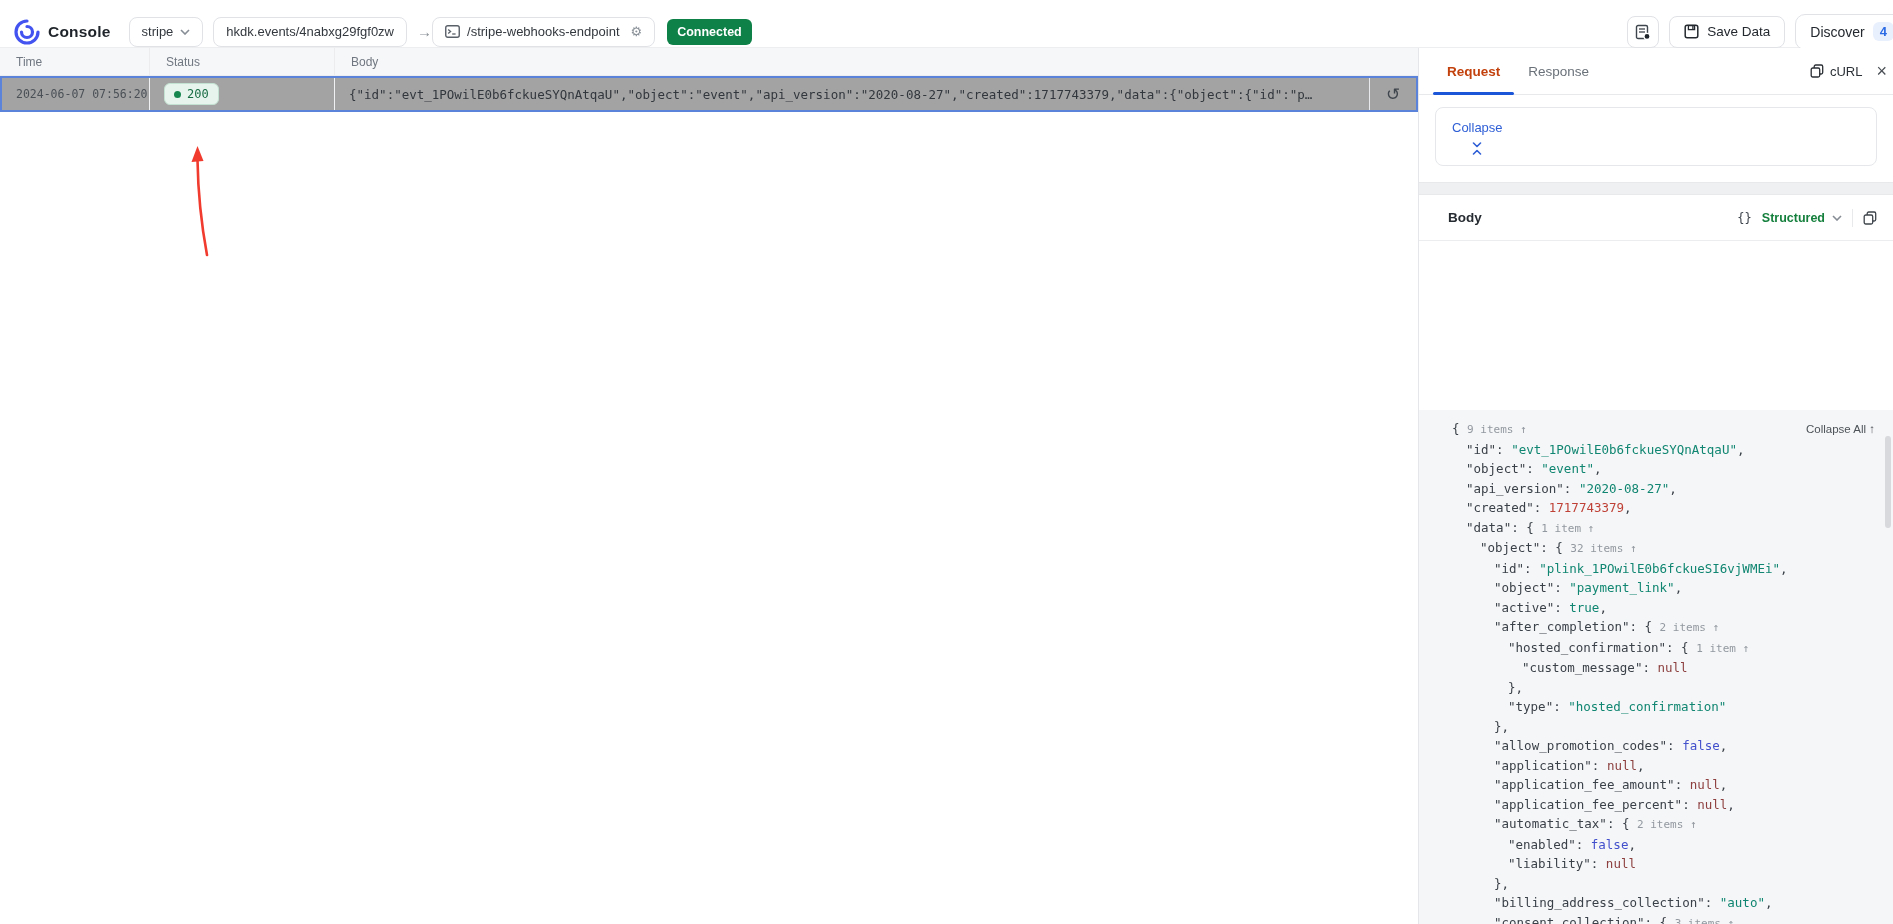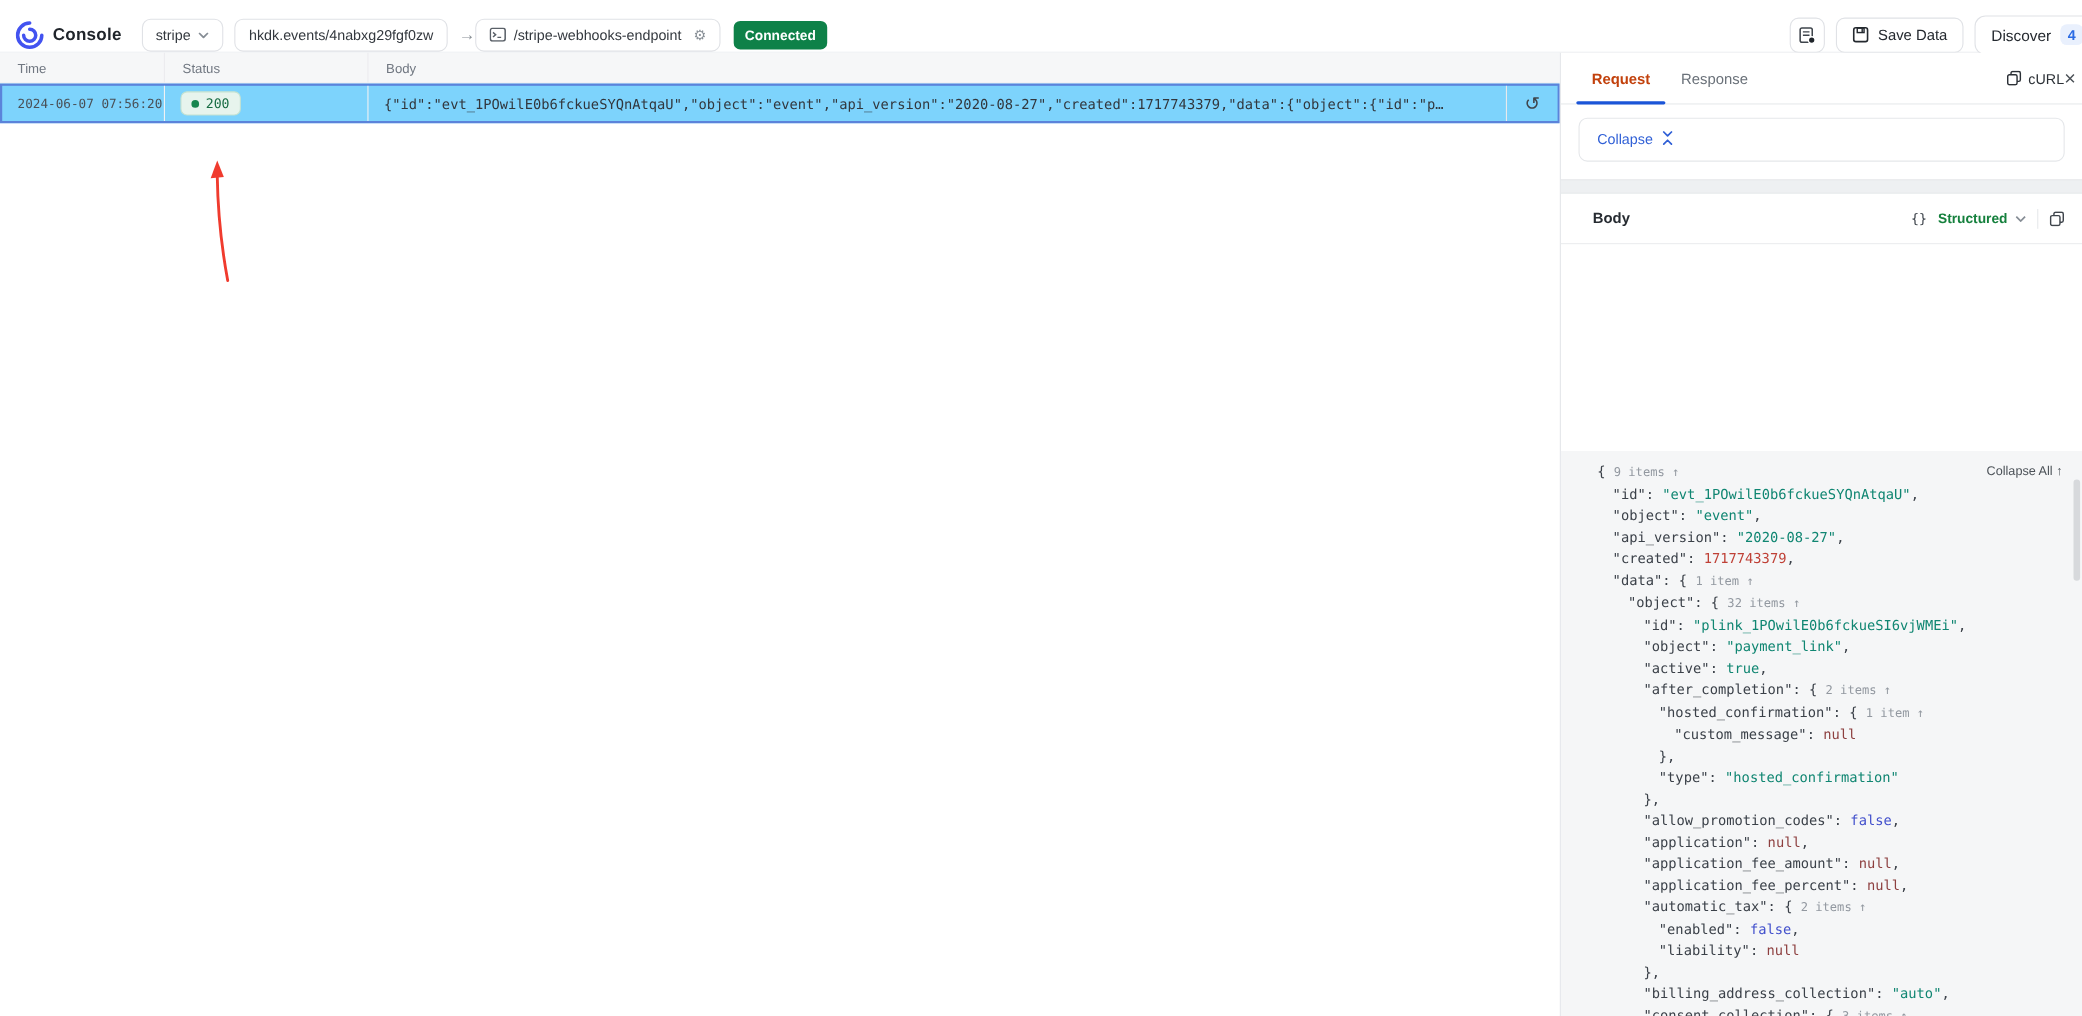--- a/index.html
+++ b/index.html
@@ -28,46 +28,46 @@
          background:#fff; padding:0 14px; font-size:13.5px; color:#24292f; font-weight:500; }
   .btn.discover { height:36px; border-radius:10px; font-size:14px; padding:0 14px; }
   .discover-chip { color:#2b6be4; background:#e9f0fd; border-radius:6px; padding:2px 7px; font-size:13px; font-weight:600; }
 
   
   .main { position:absolute; left:0; top:48px; width:1418px; bottom:0; background:#fff; }
   .thead { display:flex; height:28px; background:#f6f7f8; border-bottom:1px solid #eceef0;
            font-size:12px; color:#707781; align-items:center; }
   .th { padding-left:16px; height:100%; display:flex; align-items:center; border-right:1px solid #ececef; }
   .th.time { width:150px; } .th.status { width:185px; } .th.body { flex:1; border-right:none; }
-  .row { display:flex; height:36px; align-items:center; border:2px solid #5b83da; background:#7dd3fc; }
+  .row { display:flex; height:36px; align-items:center; border:2px solid #5b83da; background:#a3a3a3; }
   .cell { height:100%; display:flex; align-items:center; padding-left:14px; border-right:1px solid #f0f1f3; }
   .cell.time { width:148px; font-size:11.5px; color:#4a5056; }
   .cell.status { width:185px; }
   .cell.body { flex:1; font-size:12.5px; color:#32373d; overflow:hidden; white-space:nowrap; border-right:1px solid #e7e9ec; }
   .cell.retry { width:46px; border-right:none; justify-content:center; padding-left:0; }
   .retry-glyph { font-size:17px; color:#3f454c; cursor:pointer; }
   .status-badge { display:flex; align-items:center; gap:6px; height:22px; padding:0 9px; border-radius:6px;
                   background:#e7f4ed; border:1px solid #c3e2d1; color:#186c43; font-size:12px; }
   .status-dot { width:7px; height:7px; border-radius:50%; background:#17864f; }
   .arrow-overlay { position:absolute; left:150px; top:40px; pointer-events:none; }
 
   
   .panel { position:absolute; left:1418px; top:48px; right:0; bottom:0; background:#fff; border-left:1px solid #e4e6e9; }
   .tabs { height:47px; display:flex; align-items:stretch; border-bottom:1px solid #e7e9eb; padding:0 14px; position:relative; }
   .tab { display:flex; align-items:center; padding:0 14px; font-size:13.5px; color:#6a7179; position:relative; cursor:pointer; }
   .tab.active { color:#c2410c; font-weight:600; }
   .tab.active::after { content:""; position:absolute; left:0; right:0; bottom:-1px; height:3px; background:#1b55d8; border-radius:2px; }
-  .tabs-right { margin-left:auto; display:flex; align-items:center; padding-right:2px; }
+  .tabs-right { margin-left:auto; display:flex; align-items:center; gap:14px; padding-right:2px; }
   .curl { display:flex; align-items:center; gap:6px; font-size:13px; color:#2b3036; font-weight:500; cursor:pointer; }
   .close-x { font-size:18px; color:#4a5056; cursor:pointer; margin-right:-10px; }
   .card { margin:16px 16px 0; border:1px solid #e5e7ea; border-radius:8px; padding:12px 16px; }
   .hdr-name { font-size:11.5px; color:#8b9299; }
   .hdr-value { font-size:12.5px; color:#32373d; margin-top:9px; }
   .card.collapse-card { margin-top:12px; padding:10px 16px; }
-  .collapse-link { display:inline-flex; gap:7px; color:#2f5fd6; font-size:13px; cursor:pointer; }
+  .collapse-link { display:inline-flex; align-items:center; gap:7px; color:#2f5fd6; font-size:13px; cursor:pointer;flex-direction:column; }
   .gray-band { height:13px; background:#eef0f2; margin-top:16px; border-top:1px solid #e7e9eb; border-bottom:1px solid #e7e9eb; }
   .body-header { height:46px; display:flex; align-items:center; padding:0 16px 0 29px; border-bottom:1px solid #ebedef; }
   .body-title { font-size:13.5px; font-weight:600; color:#262b31; }
   .body-tools { margin-left:auto; display:flex; align-items:center; gap:10px; }
   .braces { font-size:12px; color:#3b4149; }
   .structured { display:flex; align-items:center; gap:7px; font-size:12.5px; color:#15803d; cursor:pointer;font-weight:bold; }
   .vdiv { width:1px; height:18px; background:#e7e9eb; }
   .copy-btn { cursor:pointer; display:flex; }
   .search-row { height:38px; display:flex; align-items:center; gap:10px; padding:0 29px; border-bottom:1px solid #ebedef; }
   .search-ph { font-size:12.5px; color:#a0a6ad; }

